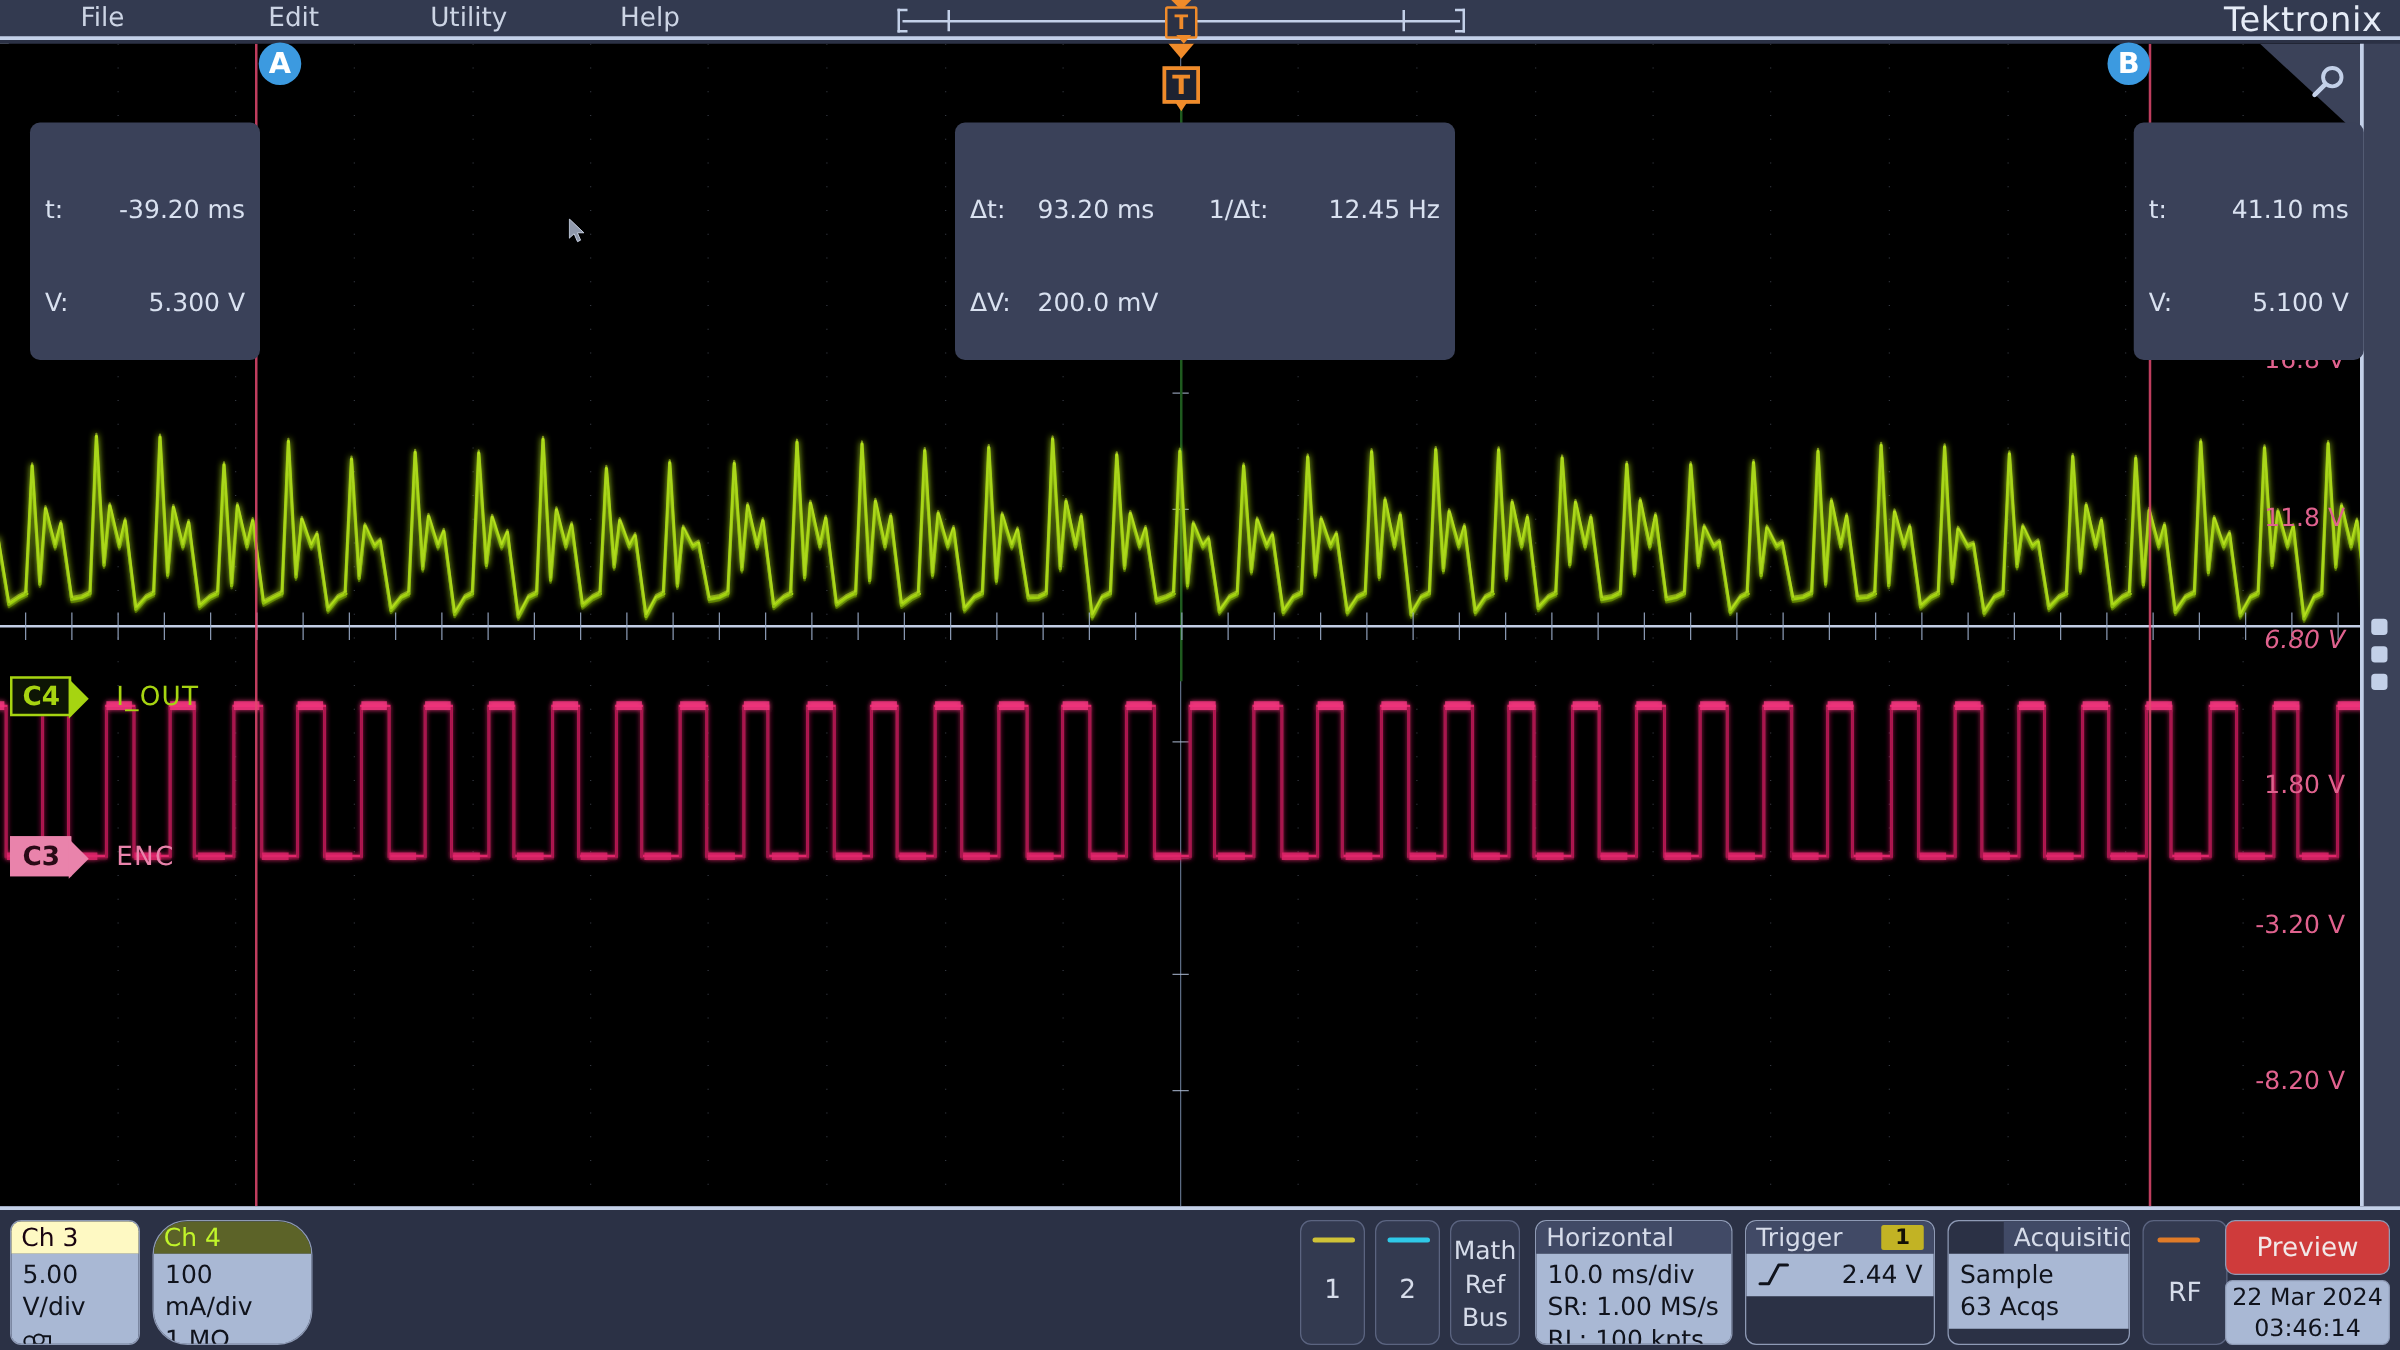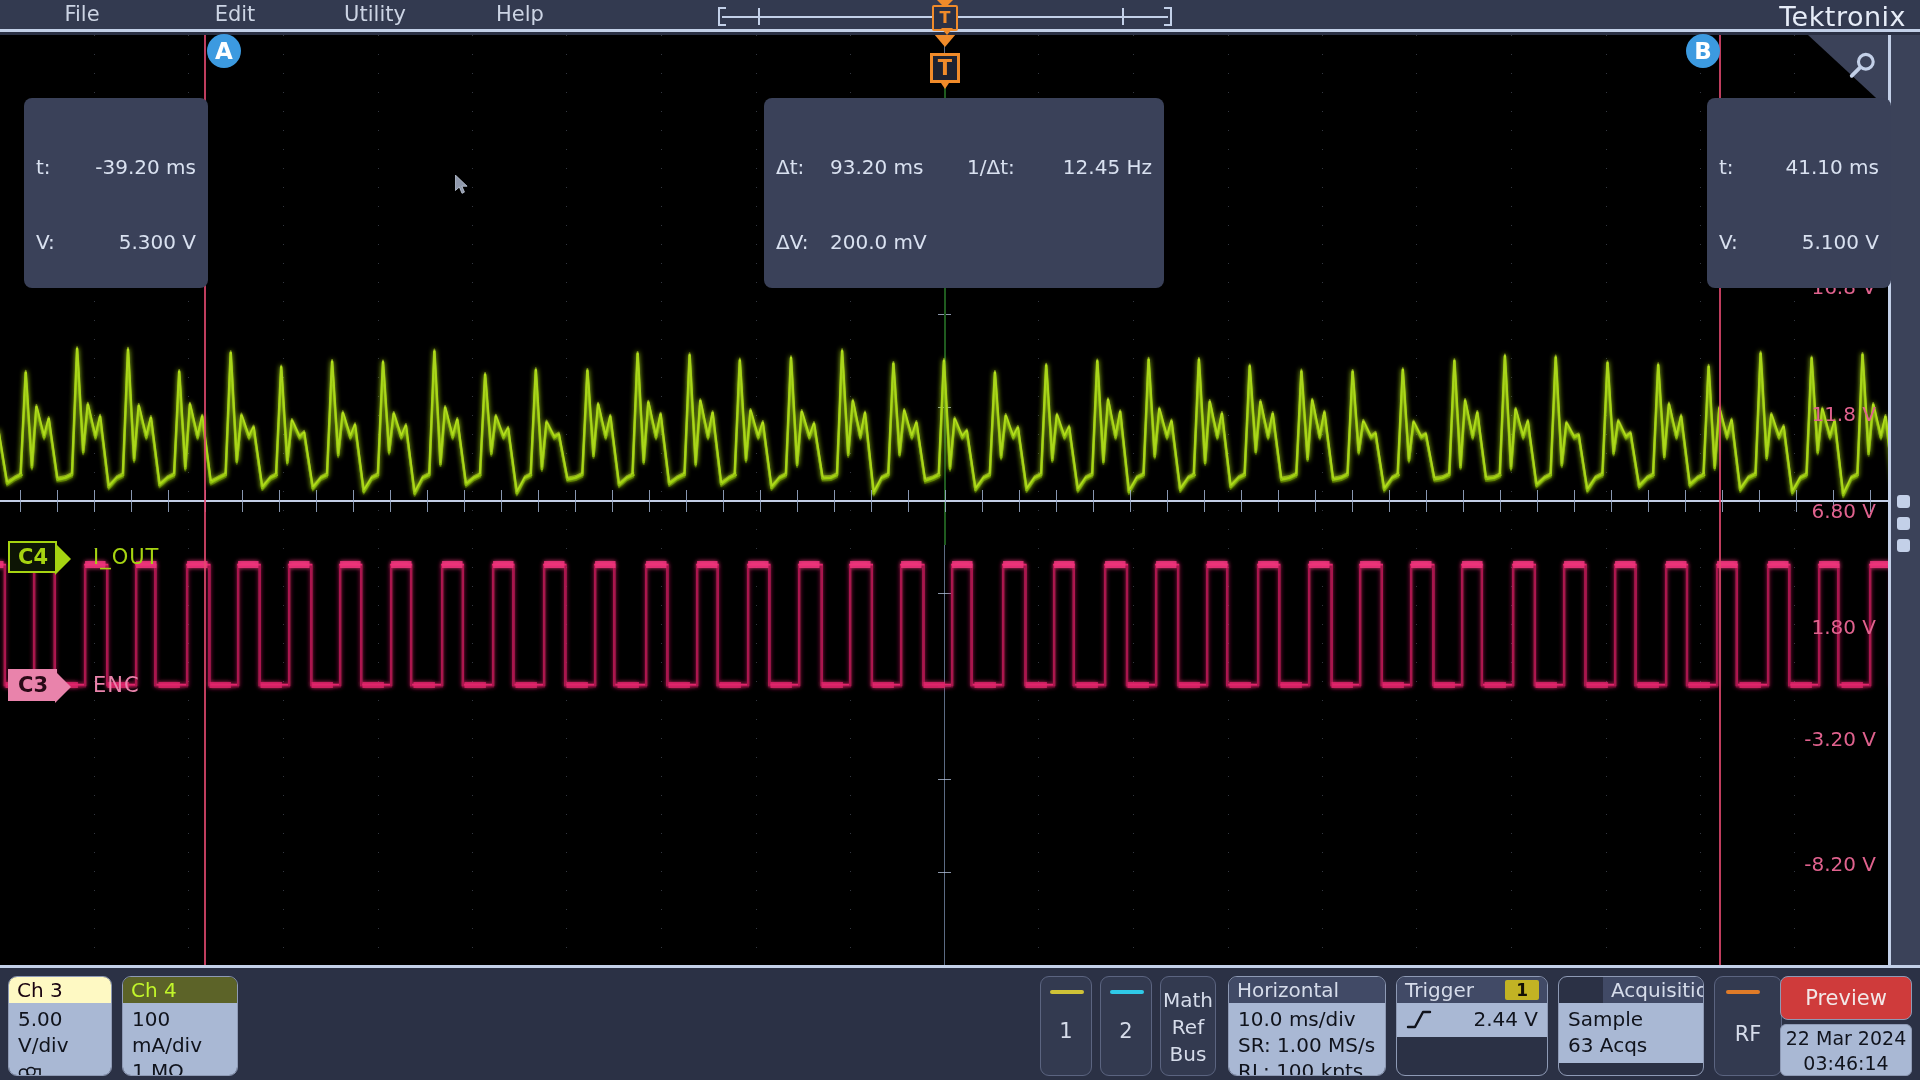--- a/index.html
+++ b/index.html
@@ -190,21 +190,21 @@
   .badge .hdr{
     height:26px; line-height:26px; padding:0 8px; font-size:20px;
     display:flex; align-items:center; justify-content:space-between;
   }
   .badge .body{
     background:#a9b8d4; color:#10131c; padding:3px 9px 5px 9px;
     font-size:20px; line-height:26px;
   }
   #badge-ch3{ left:8px; top:8px; width:104px; height:100px; }
   #badge-ch3 .hdr{ background:#fef9c3; color:#190310;}
-  #badge-ch4{ left:122px; top:8px; width:116px; height:100px; }
+  #badge-ch4{ left:122px; top:8px; width:128px; height:100px;border-radius:28px; }
   #badge-ch4 .hdr{ background:#5c6328; color:#c1f52a;}
 
   .vbtn{
     position:absolute; top:8px; width:52px; height:100px; border-radius:9px;
     border:1px solid #5b6480; background:#333a50;
     color:#d6dcea; font-size:21px; text-align:center; cursor:pointer;
   }
   .vbtn .bar{ position:absolute; left:9px; top:13px; width:34px; height:4px; border-radius:2px;}
   .vbtn .lbl{ position:absolute; left:0; right:0; top:42px; }
 
@@ -477,21 +477,21 @@
     <div class="name">I_OUT</div>
   </div>
   <div class="chtag" id="chtag-c3">
     <div class="pill">C3</div>
     <div class="name">ENC</div>
   </div>
 
   <div class="vlabel" style="top:112px;">21.8 V</div>
   <div class="vlabel" style="top:240px;">16.8 V</div>
   <div class="vlabel" style="top:367px;">11.8 V</div>
-  <div class="vlabel" style="top:464px;">6.80 V</div>
+  <div class="vlabel" style="top:464px;font-style:italic;">6.80 V</div>
   <div class="vlabel" style="top:580px;">1.80 V</div>
   <div class="vlabel" style="top:692px;">-3.20 V</div>
   <div class="vlabel" style="top:817px;">-8.20 V</div>
 
   <div id="zoom-corner">
     <div class="wedge"></div>
     <svg style="position:absolute;right:8px;top:14px;" width="34" height="34" viewBox="0 0 24 24">
       <circle cx="14" cy="9" r="5.2" fill="none" stroke="#c3d0e8" stroke-width="2.2"></circle>
       <line x1="10" y1="13" x2="4" y2="19" stroke="#c3d0e8" stroke-width="2.6" stroke-linecap="round"></line>
     </svg>

